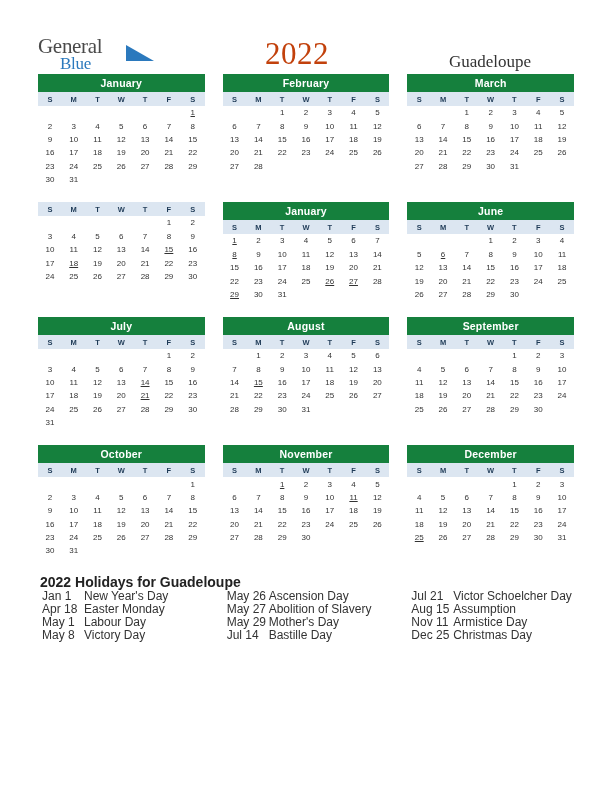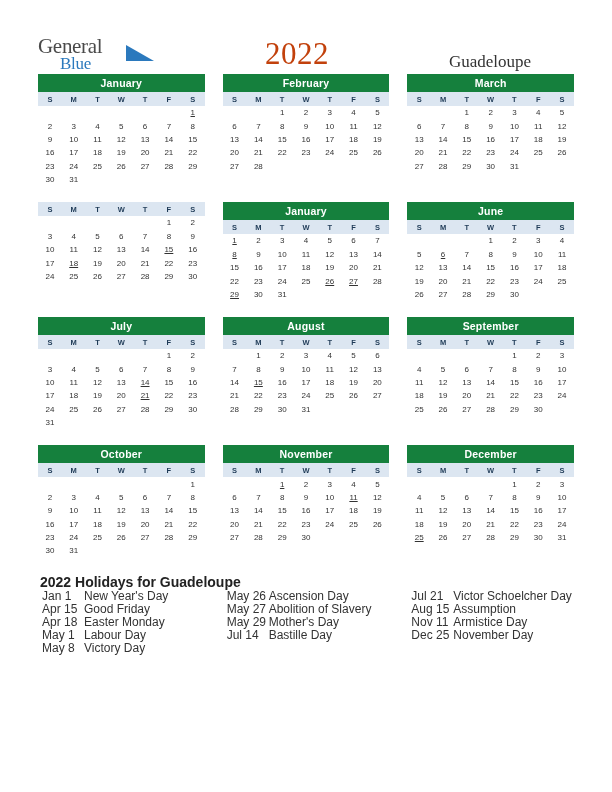--- a/index.html
+++ b/index.html
@@ -939,24 +939,20 @@
 
   <div class="holidays">
     <div class="holidays-title">2022 Holidays for Guadeloupe</div>
     <div class="holiday-cols">
         <div class="hcol">
           <div class="hrow">
             <span class="hdate">Jan 1</span>
             <span class="hname">New Year's Day</span>
           </div>
           <div class="hrow">
-            <span class="hdate">Apr 15</span>
-            <span class="hname">Good Friday</span>
-          </div>
-          <div class="hrow">
             <span class="hdate">Apr 18</span>
             <span class="hname">Easter Monday</span>
           </div>
           <div class="hrow">
             <span class="hdate">May 1</span>
             <span class="hname">Labour Day</span>
           </div>
           <div class="hrow">
             <span class="hdate">May 8</span>
             <span class="hname">Victory Day</span>
@@ -988,19 +984,19 @@
           <div class="hrow">
             <span class="hdate">Aug 15</span>
             <span class="hname">Assumption</span>
           </div>
           <div class="hrow">
             <span class="hdate">Nov 11</span>
             <span class="hname">Armistice Day</span>
           </div>
           <div class="hrow">
             <span class="hdate">Dec 25</span>
-            <span class="hname">November Day</span>
+            <span class="hname">Christmas Day</span>
           </div>
         </div>
       </div>
   </div>
 
 </div>
 
 </body></html>

